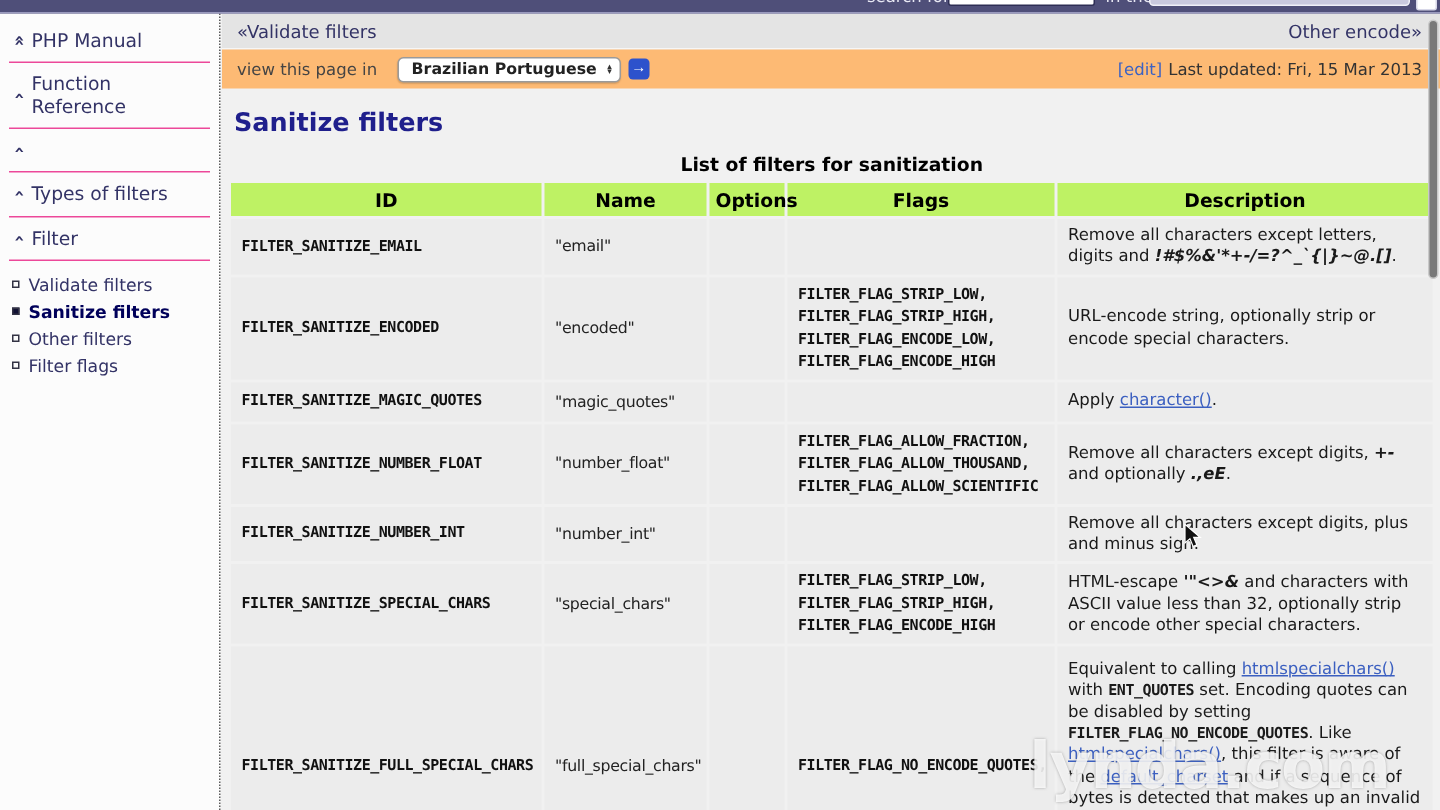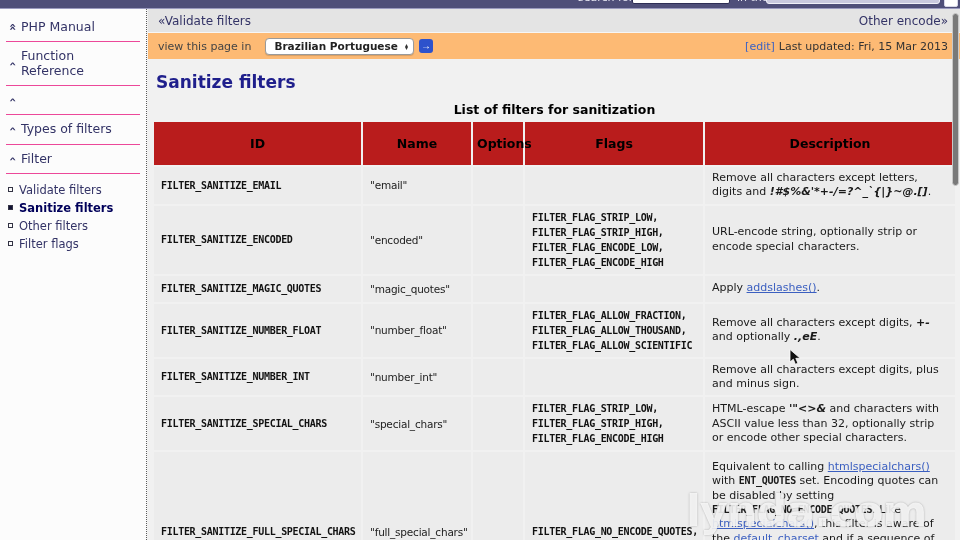--- a/index.html
+++ b/index.html
@@ -120,23 +120,23 @@
   table.filters {
     border-collapse: separate; border-spacing: 2px;
     table-layout: fixed; width: 801px; margin-left: 4px;
   }
   table.filters caption {
     caption-side: top; text-align: center;
     font-size: 12.5px; font-weight: bold; color: #000;
     padding-bottom: 3px;
   }
   table.filters th {
-    background: #b91c1c; color: #000;
+    background: #bef264; color: #000;
     font-size: 12.5px; font-weight: bold;
-    padding: 14px 4px; height: 22px; text-align: center;
+    padding: 3px 4px; height: 22px; text-align: center;
   }
   table.filters td {
     background: #ececec; vertical-align: middle;
     padding: 4px 7px;
   }
   .c-id {
     font-family: "DejaVu Sans Mono", "Liberation Mono", monospace;
     font-weight: bold; font-size: 10px; letter-spacing: -0.3px;
     color: #111; white-space: nowrap;
   }
@@ -288,21 +288,21 @@
 FILTER_FLAG_STRIP_HIGH,
 FILTER_FLAG_ENCODE_LOW,
 FILTER_FLAG_ENCODE_HIGH</td>
         <td class="c-desc"><span class="seg-plain">URL-encode string, optionally strip or encode special characters.</span></td>
       </tr>
       <tr class="rh2">
         <td class="c-id">FILTER_SANITIZE_MAGIC_QUOTES</td>
         <td class="c-name">"magic_quotes"</td>
         <td class="c-opt"></td>
         <td class="c-flags"></td>
-        <td class="c-desc"><span class="seg-plain">Apply </span><a class="seg-link">addslashes()</a><span class="seg-plain">.</span></td>
+        <td class="c-desc"><span class="seg-plain">Apply </span><a class="seg-link">character()</a><span class="seg-plain">.</span></td>
       </tr>
       <tr class="rh3">
         <td class="c-id">FILTER_SANITIZE_NUMBER_FLOAT</td>
         <td class="c-name">"number_float"</td>
         <td class="c-opt"></td>
         <td class="c-flags">FILTER_FLAG_ALLOW_FRACTION,
 FILTER_FLAG_ALLOW_THOUSAND,
 FILTER_FLAG_ALLOW_SCIENTIFIC</td>
         <td class="c-desc"><span class="seg-plain">Remove all characters except digits, </span><span class="seg-em">+-</span><span class="seg-plain"> and optionally </span><span class="seg-em">.,eE</span><span class="seg-plain">.</span></td>
       </tr>

